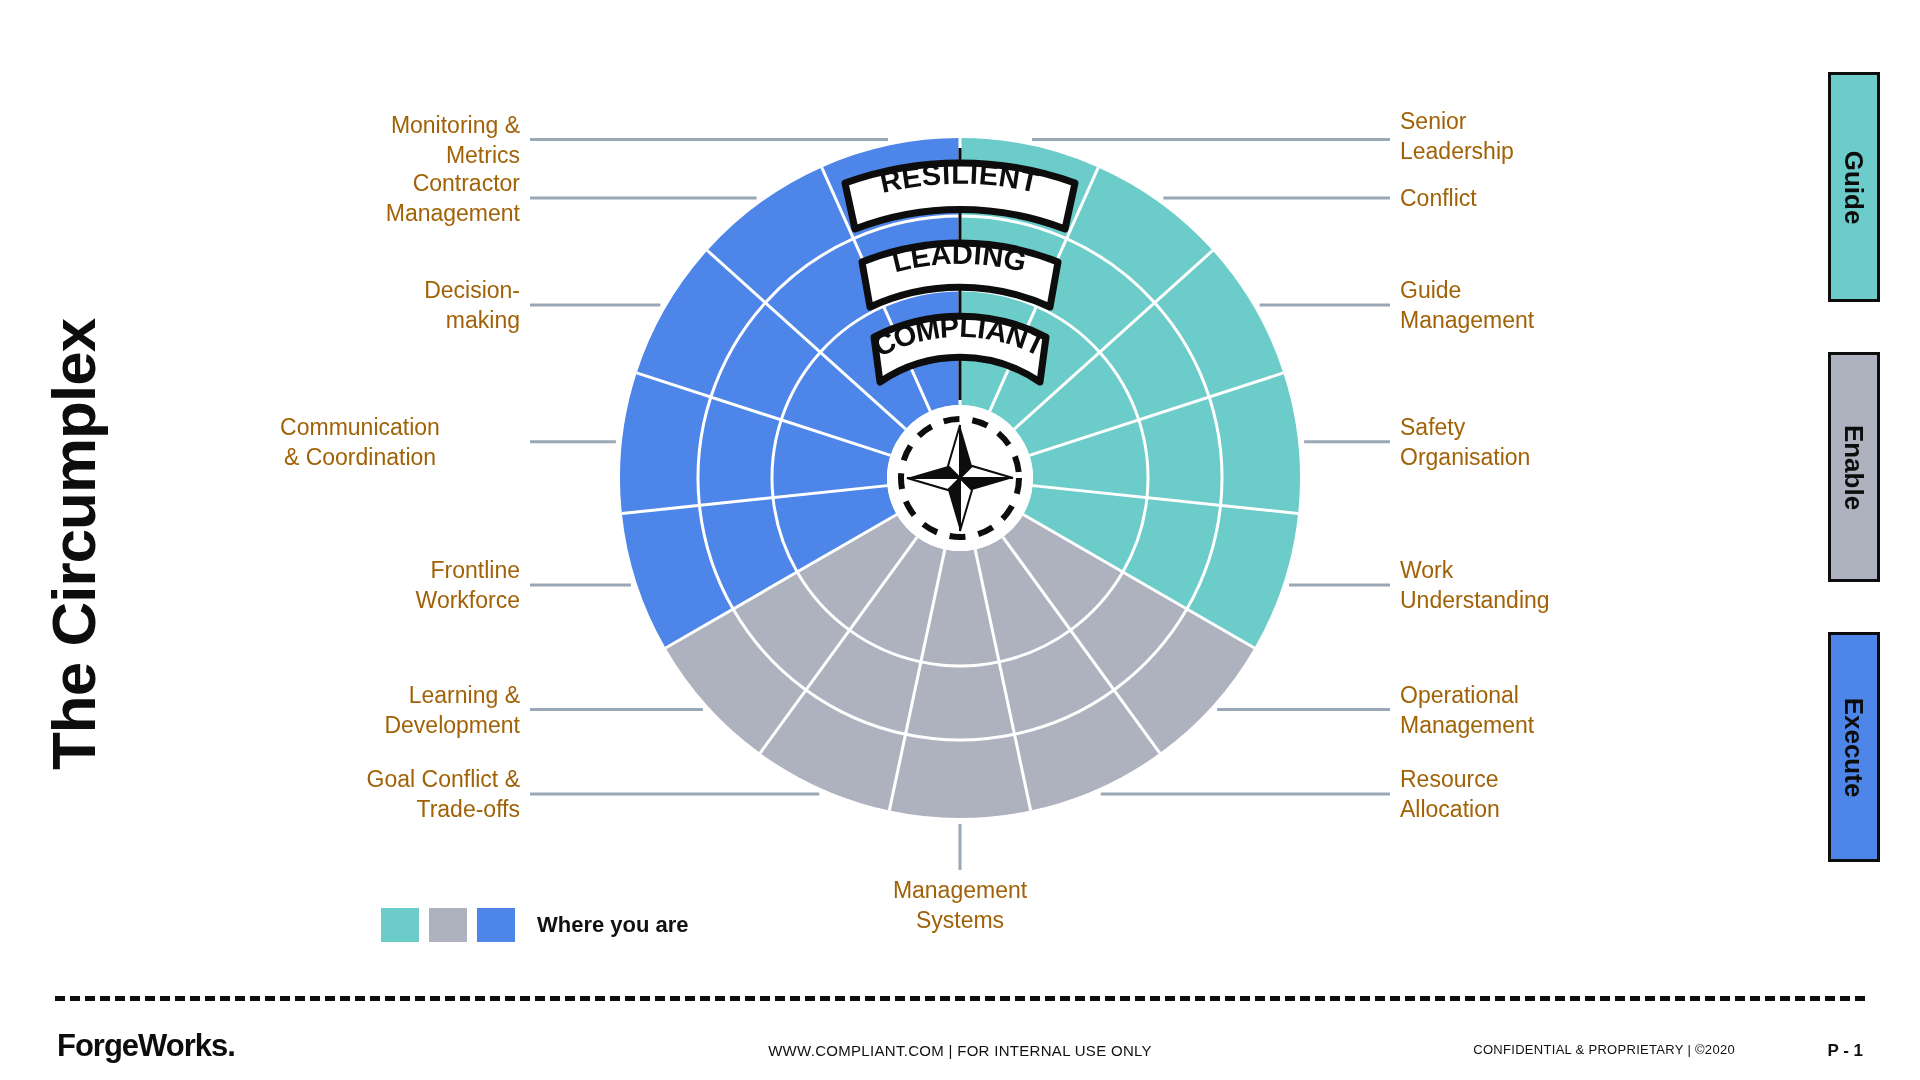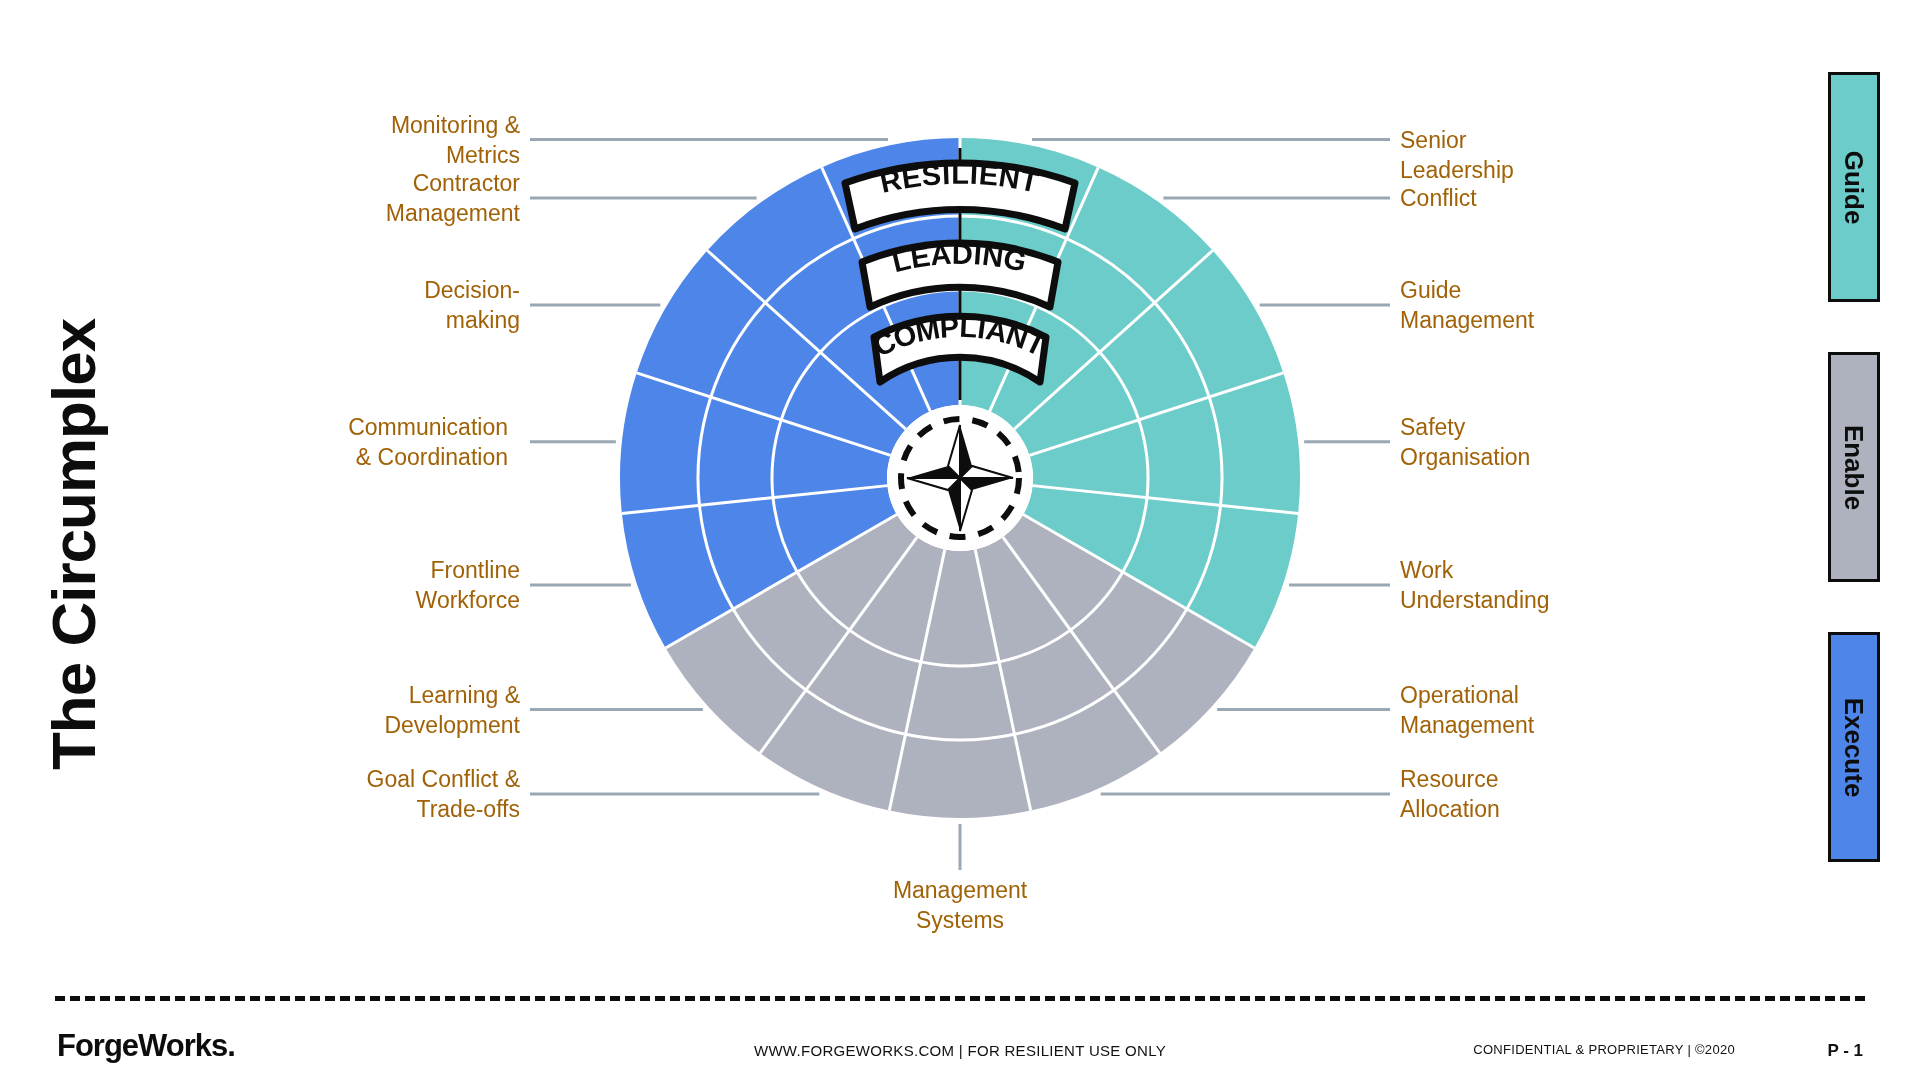--- a/index.html
+++ b/index.html
@@ -234,62 +234,68 @@
     </g>
     <g class="ring-banner">
       <path d="M 874 337 A 188 188 0 0 1 1046 337 L 1040 382 A 142 142 0 0 0 880 382 Z" fill="#ffffff" stroke="#0D0D0D" stroke-width="7" stroke-linejoin="round"></path>
       <text font-size="29" font-weight="bold" letter-spacing="1.5" fill="#0D0D0D">
         <textPath href="#arcCompliant" startOffset="50%" text-anchor="middle" dominant-baseline="hanging">COMPLIANT</textPath>
       </text>
     </g>
   </svg>
 
   <div id="spoke-labels">
-      <div class="spoke-label right" style="left: 1400px; width: 330px; top: 125px;">Senior
+      <div class="spoke-label right" style="left: 1400px; width: 330px; top: 106px;">Senior
 Leadership</div>
       <div class="spoke-label right" style="left: 1400px; width: 330px; top: 183.08px;">Conflict</div>
       <div class="spoke-label right" style="left: 1400px; width: 330px; top: 275px;">Guide
 Management</div>
       <div class="spoke-label right" style="left: 1400px; width: 330px; top: 411.833px;">Safety
 Organisation</div>
       <div class="spoke-label right" style="left: 1400px; width: 330px; top: 554.92px;">Work
 Understanding</div>
       <div class="spoke-label right" style="left: 1400px; width: 330px; top: 679.519px;">Operational
 Management</div>
       <div class="spoke-label right" style="left: 1400px; width: 330px; top: 764.087px;">Resource
 Allocation</div>
       <div class="spoke-label bottom" style="left: 800px; width: 320px; top: 875px;">Management
 Systems</div>
       <div class="spoke-label left" style="left: 200px; width: 320px; top: 764.087px;">Goal Conflict &amp;
 Trade-offs</div>
       <div class="spoke-label left" style="left: 200px; width: 320px; top: 679.519px;">Learning &amp;
 Development</div>
       <div class="spoke-label left" style="left: 200px; width: 320px; top: 554.92px; text-align: right;">Frontline
 Workforce</div>
-      <div class="spoke-label left" style="left: 188px; width: 320px; top: 411.833px;">Communication
+      <div class="spoke-label left" style="left: 200px; width: 320px; top: 411.833px; text-align: center;">Communication
 &amp; Coordination</div>
       <div class="spoke-label left" style="left: 200px; width: 320px; top: 275px;">Decision-
 making</div>
       <div class="spoke-label left" style="left: 200px; width: 320px; top: 168.08px;">Contractor
 Management</div>
       <div class="spoke-label left" style="left: 200px; width: 320px; top: 109.561px;">Monitoring &amp;
 Metrics</div>
     </div>
 
+  <div id="legend">
+    <span class="legend-swatch" style="background: rgb(107, 204, 202);"></span>
+    <span class="legend-swatch" style="background: rgb(174, 178, 190);"></span>
+    <span class="legend-swatch" style="background: rgb(78, 133, 232);"></span>
+    <span id="legend-text">Where you are</span>
+  </div>
 </div>
 
 <div class="mat-tab" id="tab-guide" style="background: rgb(107, 204, 202);">
   <span>Guide</span>
 </div>
 <div class="mat-tab" id="tab-enable" style="background: rgb(174, 178, 190);">
   <span>Enable</span>
 </div>
 <div class="mat-tab" id="tab-execute" style="background: rgb(78, 133, 232);">
   <span>Execute</span>
 </div>
 
 <div id="footer-rule"></div>
 <div id="footer">
   <div id="brand">ForgeWorks.</div>
-  <div id="footer-center">WWW.FORGEWORKS.COM | FOR RESILIENT USE ONLY</div>
+  <div id="footer-center">WWW.COMPLIANT.COM | FOR INTERNAL USE ONLY</div>
   <div id="footer-right">CONFIDENTIAL &amp; PROPRIETARY | ©2020</div>
   <div id="footer-page">P - 1</div>
 </div>
 
 </body></html>

